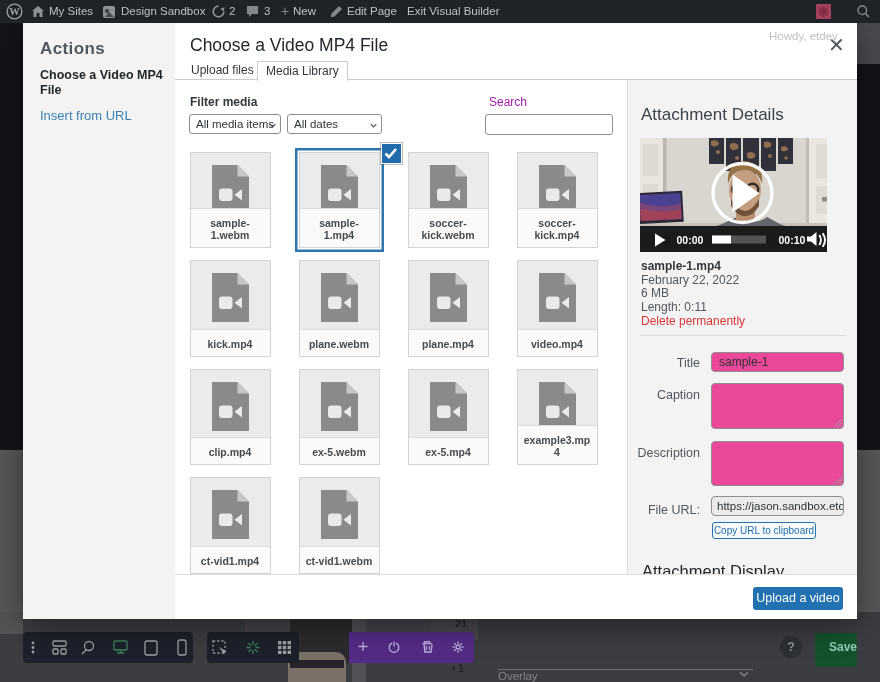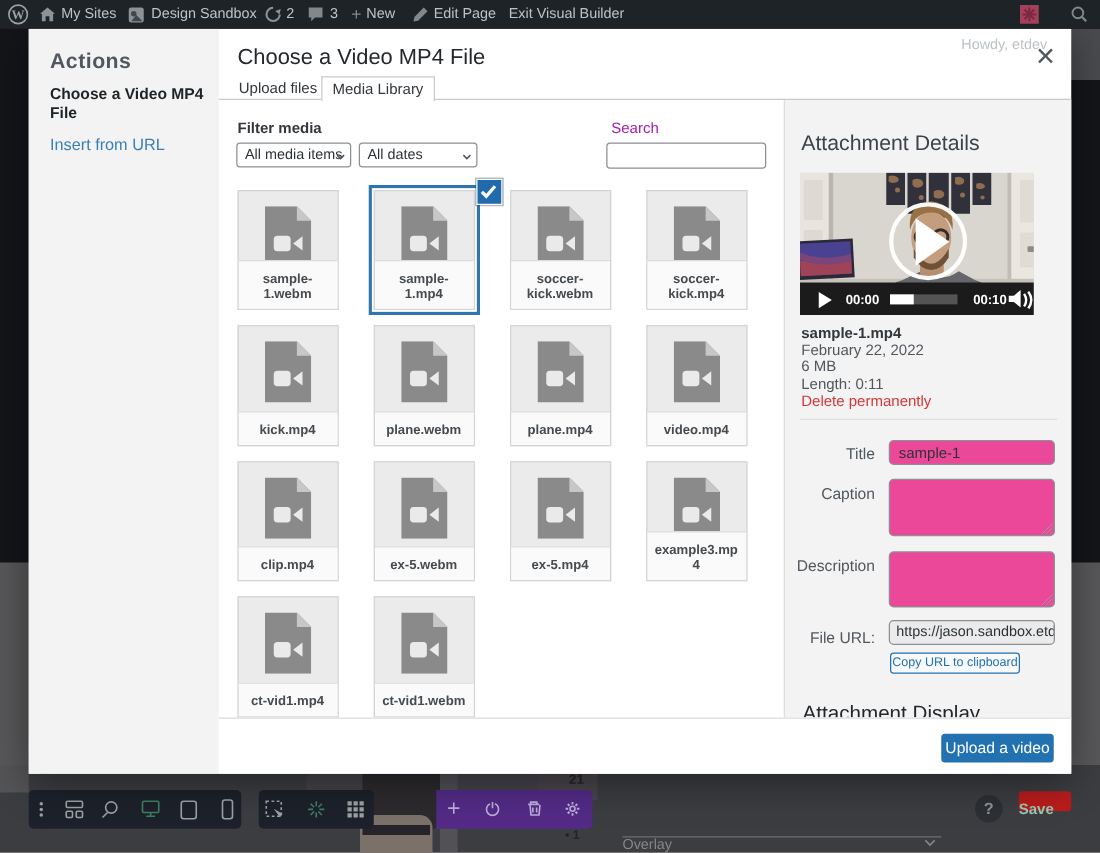--- a/index.html
+++ b/index.html
@@ -54,21 +54,21 @@
   .finput { position:absolute; left:83px; width:133px; background:#ec4899; border:1px solid #8c8f94; border-radius:4px; }
   .resz::after { content:""; position:absolute; right:1px; bottom:1px; width:9px; height:9px; background:linear-gradient(135deg, transparent 0 50%, #999 50% 56%, transparent 56% 68%, #999 68% 74%, transparent 74% 86%, #999 86% 92%, transparent 92%); }
 
   
   #mfooter { left:152px; top:551px; width:682px; height:45px; background:#fff; border-top:1px solid #dcdcde; }
   #upbtn { position:absolute; right:14px; top:12px; width:90px; height:23px; background:#2271b1; border-radius:3px; color:#fff; font-size:12.5px; font-weight:500; text-align:center; line-height:23px; }
 
   
   .dbar { position:absolute; background:#1c212b; border-radius:4px; height:31px; }
   #pbar { position:absolute; left:349px; top:632px; width:125px; height:31px; background:#532b86; border-radius:0 4px 4px 0; }
-  #savebtn { left:815px; top:633px; width:42px; height:16px; background:#b91c1c; border-radius:3px; color:#93ccb4; font-size:12px; font-weight:bold; text-align:left; line-height:29px; }
+  #savebtn { left:815px; top:633px; width:42px; height:34px; background:#14532d; border-radius:3px; color:#93ccb4; font-size:12px; font-weight:bold; text-align:right; line-height:29px; }
   #helpc { left:780px; top:636px; width:22px; height:22px; border-radius:50%; background:#2c2f33; color:#8f9296; text-align:center; line-height:22px; font-size:13px; font-weight:bold; }
 </style>
 </head>
 <body>
 
 <div class="abs" id="bg-graymodal"></div>
 <div class="abs" id="bg-rightband"></div>
 <div class="abs" id="bg-bottom"></div>
 <div class="abs" style="left:0;top:612px;width:23px;height:22px;background:#545457;"></div>
 <div class="abs" style="left:245px;top:612px;width:110px;height:32px;background:#454349;"></div>

